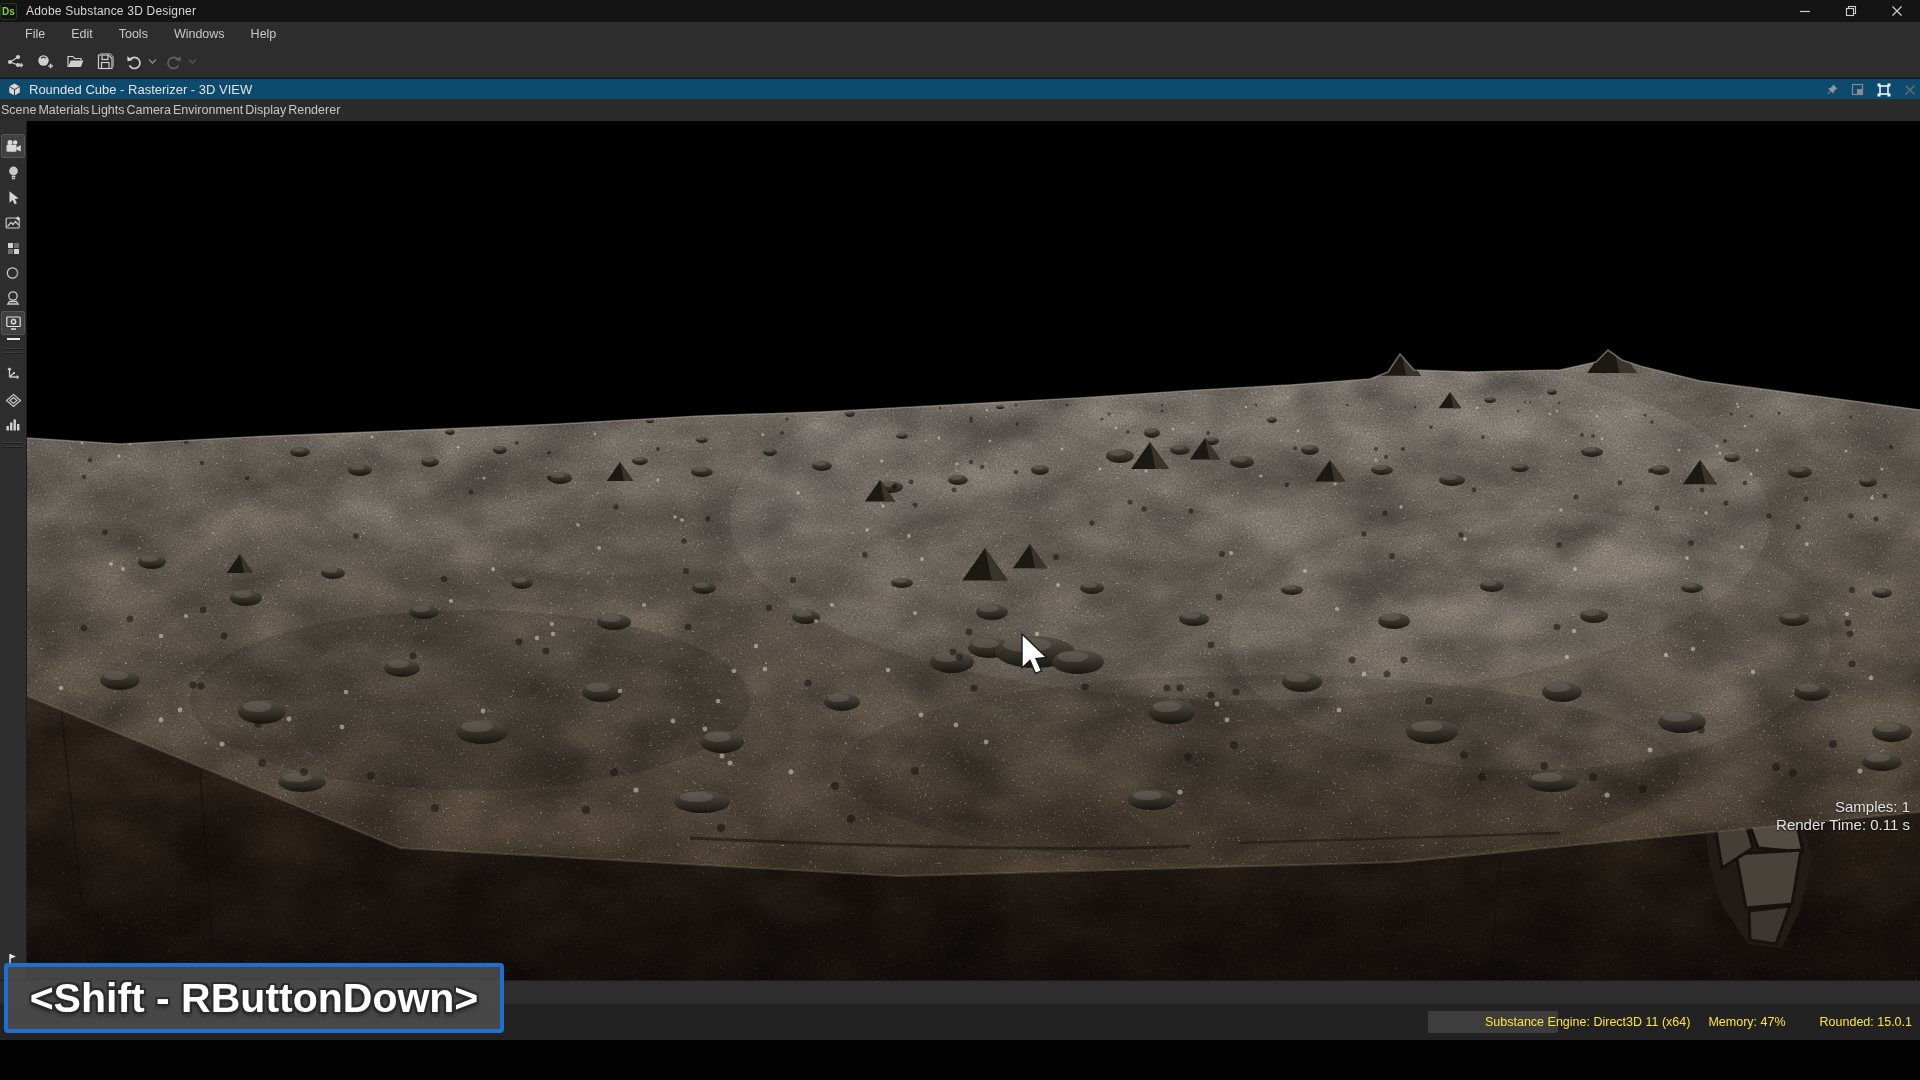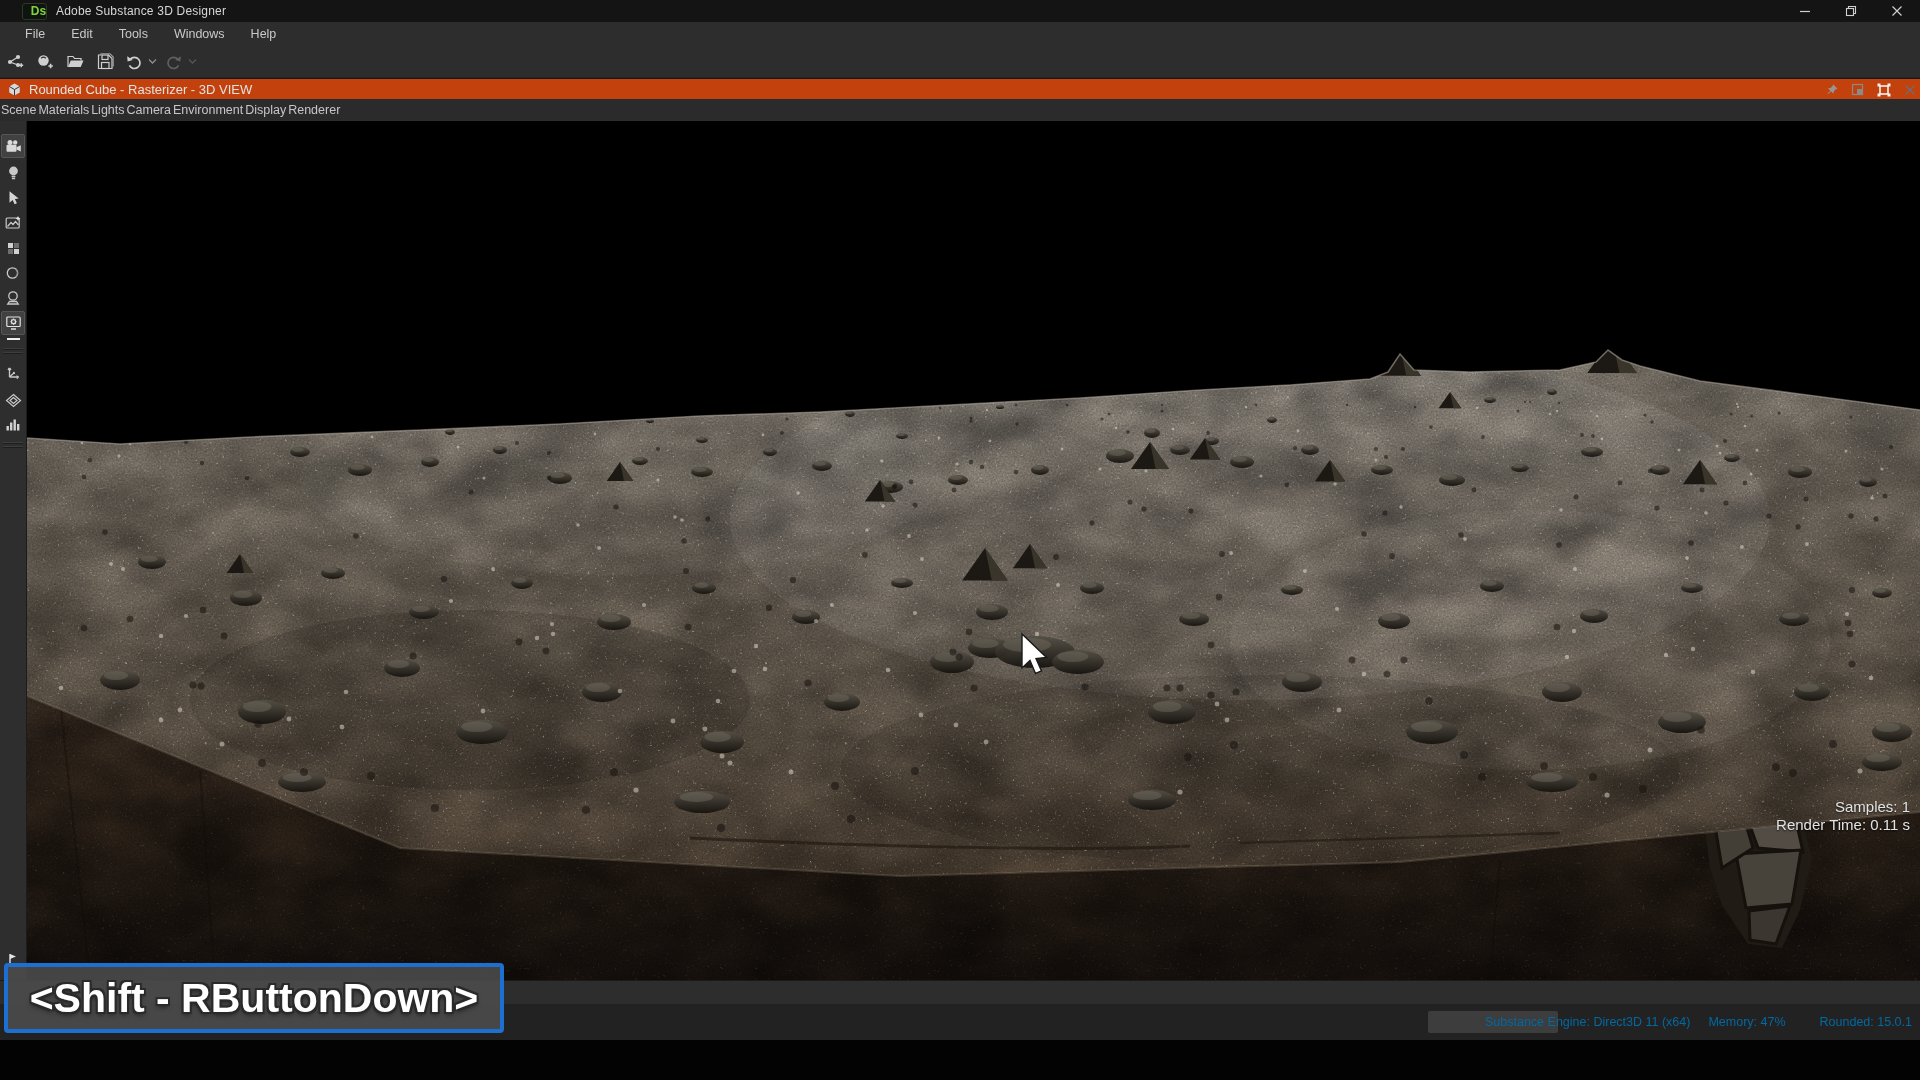--- a/index.html
+++ b/index.html
@@ -3,39 +3,39 @@
 <meta charset="utf-8">
 <style>
   html,body{margin:0;padding:0;background:#000;}
   body{width:1920px;height:1080px;position:relative;overflow:hidden;
        font-family:"Liberation Sans","DejaVu Sans",sans-serif;
        -webkit-font-smoothing:antialiased;}
   .abs{position:absolute;}
 
   
   .titlebar{left:0;top:0;width:1920px;height:22px;background:#141414;display:flex;align-items:center;}
-  .appicon{width:15px;height:15px;margin-left:22px;border-radius:3px;background:#101410;
-           color:#7ed43c;font-size:12px;font-weight:bold;display:flex;align-items:center;justify-content:center;
-           border:1px solid #2a3a22;padding-left:8px;}
+  .appicon{width:15px;height:15px;margin-left:0;border-radius:3px;background:#101410;
+           color:#7ed43c;font-size:10px;font-weight:bold;display:flex;align-items:center;justify-content:center;
+           border:1px solid #2a3a22;}
   .apptitle{color:#d6d6d6;font-size:12px;margin-left:9px;letter-spacing:.2px;}
   .wincontrols{position:absolute;right:0;top:0;height:22px;display:flex;}
   .winbtn{width:46px;height:22px;display:flex;align-items:center;justify-content:center;color:#cfcfcf;}
 
   
   .menubar{left:0;top:22px;width:1920px;height:24px;background:#2d2d2d;display:flex;align-items:center;padding-left:12px;box-sizing:border-box;}
   .menuitem{color:#c9c9c9;font-size:12.5px;padding:0 13px;height:24px;display:flex;align-items:center;}
 
   
   .toolbar{left:0;top:46px;width:1920px;height:32px;background:#2d2d2d;display:flex;align-items:center;border-bottom:1px solid #242424;box-sizing:border-box;}
   .tbtn{height:26px;display:flex;align-items:center;justify-content:center;margin:0 2px;}
   .tbtn svg{display:block;}
   .chev{margin:0 3px 0 0;}
 
   
-  .panelheader{left:0;top:78px;width:1920px;height:21px;background:#c2410c;display:flex;align-items:center;border-top:1px solid #191919;}
+  .panelheader{left:0;top:78px;width:1920px;height:21px;background:#0c4a6e;display:flex;align-items:center;border-top:1px solid #191919;}
   .paneltitle{color:#e2e2e2;font-size:13px;margin-left:7px;}
   .phicons{position:absolute;right:4px;top:0;height:21px;display:flex;align-items:center;gap:12px;}
 
   
   .viewmenu{left:0;top:99px;width:1920px;height:22px;background:#2b2b2b;display:flex;align-items:center;}
   .vmenuitem{color:#c6c6c6;font-size:12.5px;padding:0 1px;height:22px;display:flex;align-items:center;}
 
   
   .lefttools{left:0;top:121px;width:27px;height:859px;background:#2e2e2e;border-right:1px solid #1c1c1c;box-sizing:border-box;}
   .ltool{position:absolute;left:1px;width:24px;height:24px;display:flex;align-items:center;justify-content:center;border-radius:2px;}
@@ -51,21 +51,21 @@
   
   .keycast{left:4px;top:963px;width:492px;height:62px;background:rgba(76,76,76,.88);
            border:4px solid #1e6fd2;border-radius:4px;display:flex;align-items:center;justify-content:center;z-index:30;}
   .keycast span{color:#fff;font-size:41px;font-weight:bold;letter-spacing:0px;white-space:nowrap;
       text-shadow:-2px -2px 0 #2a2a2a,2px -2px 0 #2a2a2a,-2px 2px 0 #2a2a2a,2px 2px 0 #2a2a2a,0 3px 5px rgba(0,0,0,.55);}
 
   
   .gapstrip{left:0;top:980px;width:1920px;height:24px;background:#2d2d2d;border-top:1px solid #1a1a1a;box-sizing:border-box;}
   .statusbar{left:0;top:1004px;width:1920px;height:36px;background:#222222;display:flex;align-items:center;}
   .progressbar{position:absolute;left:1428px;top:1011px;width:130px;height:22px;background:#3d3d3d;border-radius:2px;}
-  .statustext{position:absolute;right:8px;top:1004px;height:36px;display:flex;align-items:center;gap:0;color:#0369a1;font-size:12.5px;}
+  .statustext{position:absolute;right:8px;top:1004px;height:36px;display:flex;align-items:center;gap:0;color:#fde047;font-size:12.5px;}
   .statustext .seg{margin-left:18px;}
   .blackstrip{left:0;top:1040px;width:1920px;height:40px;background:#030303;}
 
   .axis-mini{left:6px;top:952px;z-index:5;}
 </style>
 </head>
 <body>
 
 <div class="abs titlebar">
   <div class="appicon">Ds</div>

